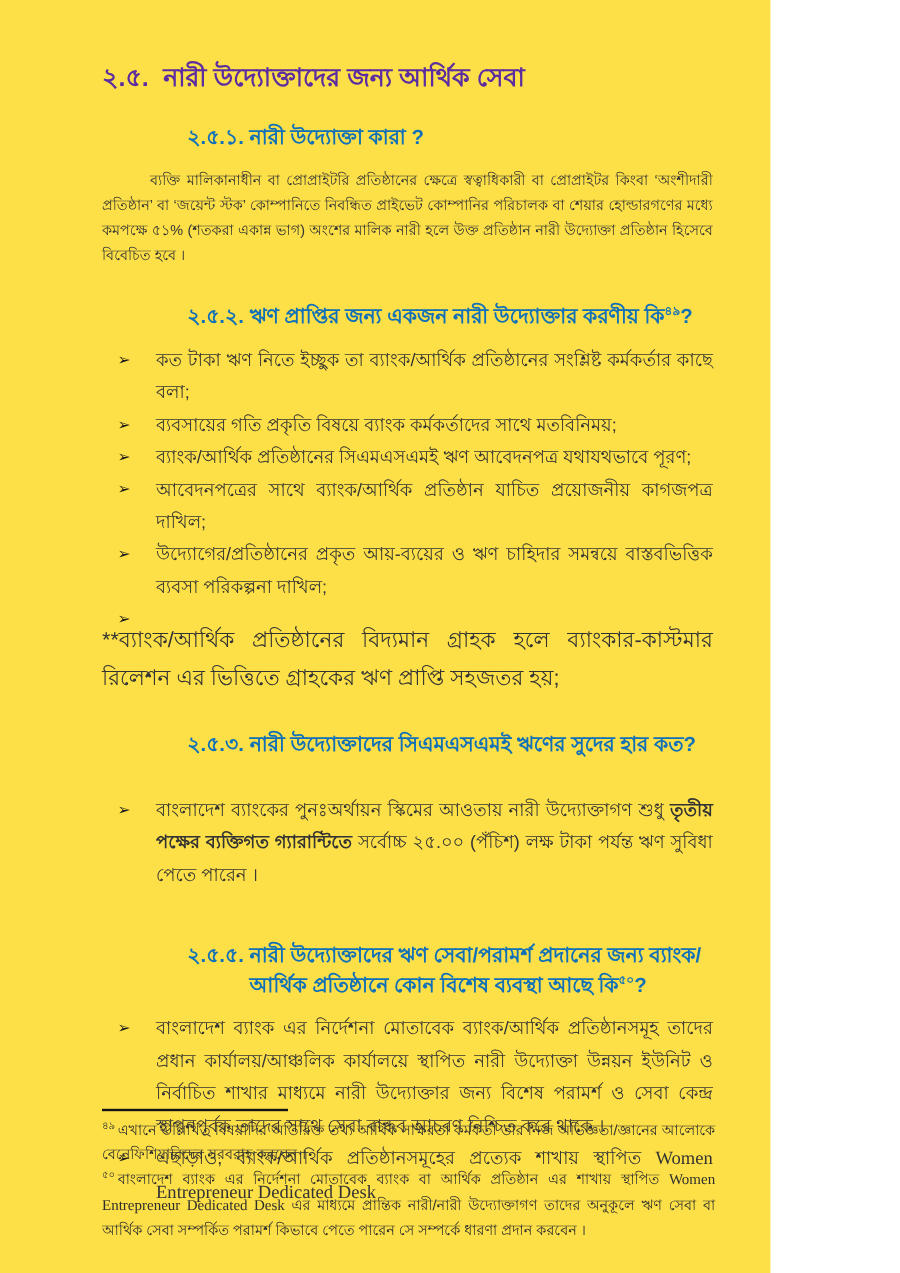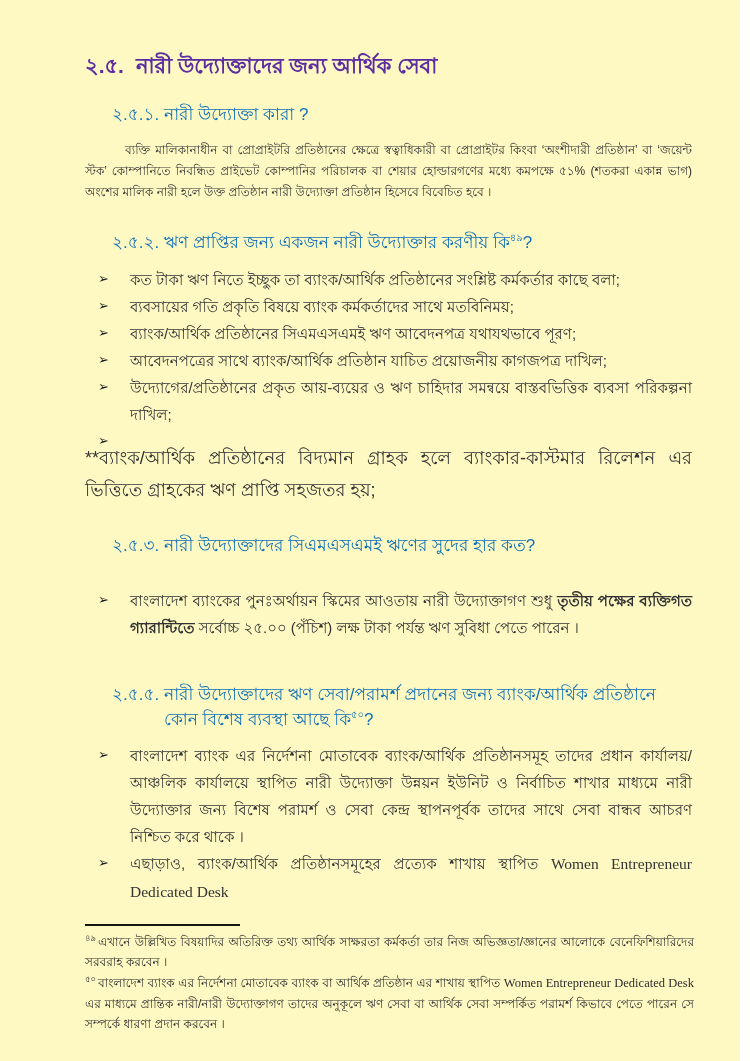--- a/index.html
+++ b/index.html
@@ -1,39 +1,39 @@
 <!DOCTYPE html>
 <html lang="bn"><head>
 <meta charset="utf-8">
 <style>
   * { box-sizing: border-box; }
   html, body { margin: 0; padding: 0; }
   .page {
     position: relative;
-    width: 740px;
+    width: 642px;
     height: 1061px;
-    background: #fef9c3;
+    background: #fde047;
     font-family: "Liberation Sans", "DejaVu Sans", sans-serif;
     color: #333333;
     overflow: hidden;
     padding: 52px 48px 0 85px;
   }
   .h1 {
     font-size: 21px;
     font-weight: bold;
     color: #5c2da0;
     margin: 0 0 24px 0;
     line-height: 1.3;
   }
   .h1 .h1-num { margin-right: 12px; }
   .h2 {
     font-size: 17px;
-    font-weight: normal;
+    font-weight: bold;
     color: #1070b8;
-    margin: 0 0 0 27px;
+    margin: 0 0 0 71px;
     line-height: 1.45;
   }
   .h2.hanging {
     padding-left: 52px;
     text-indent: -52px;
   }
   .sup {
     vertical-align: super;
     font-size: 10px;
     line-height: 0;

